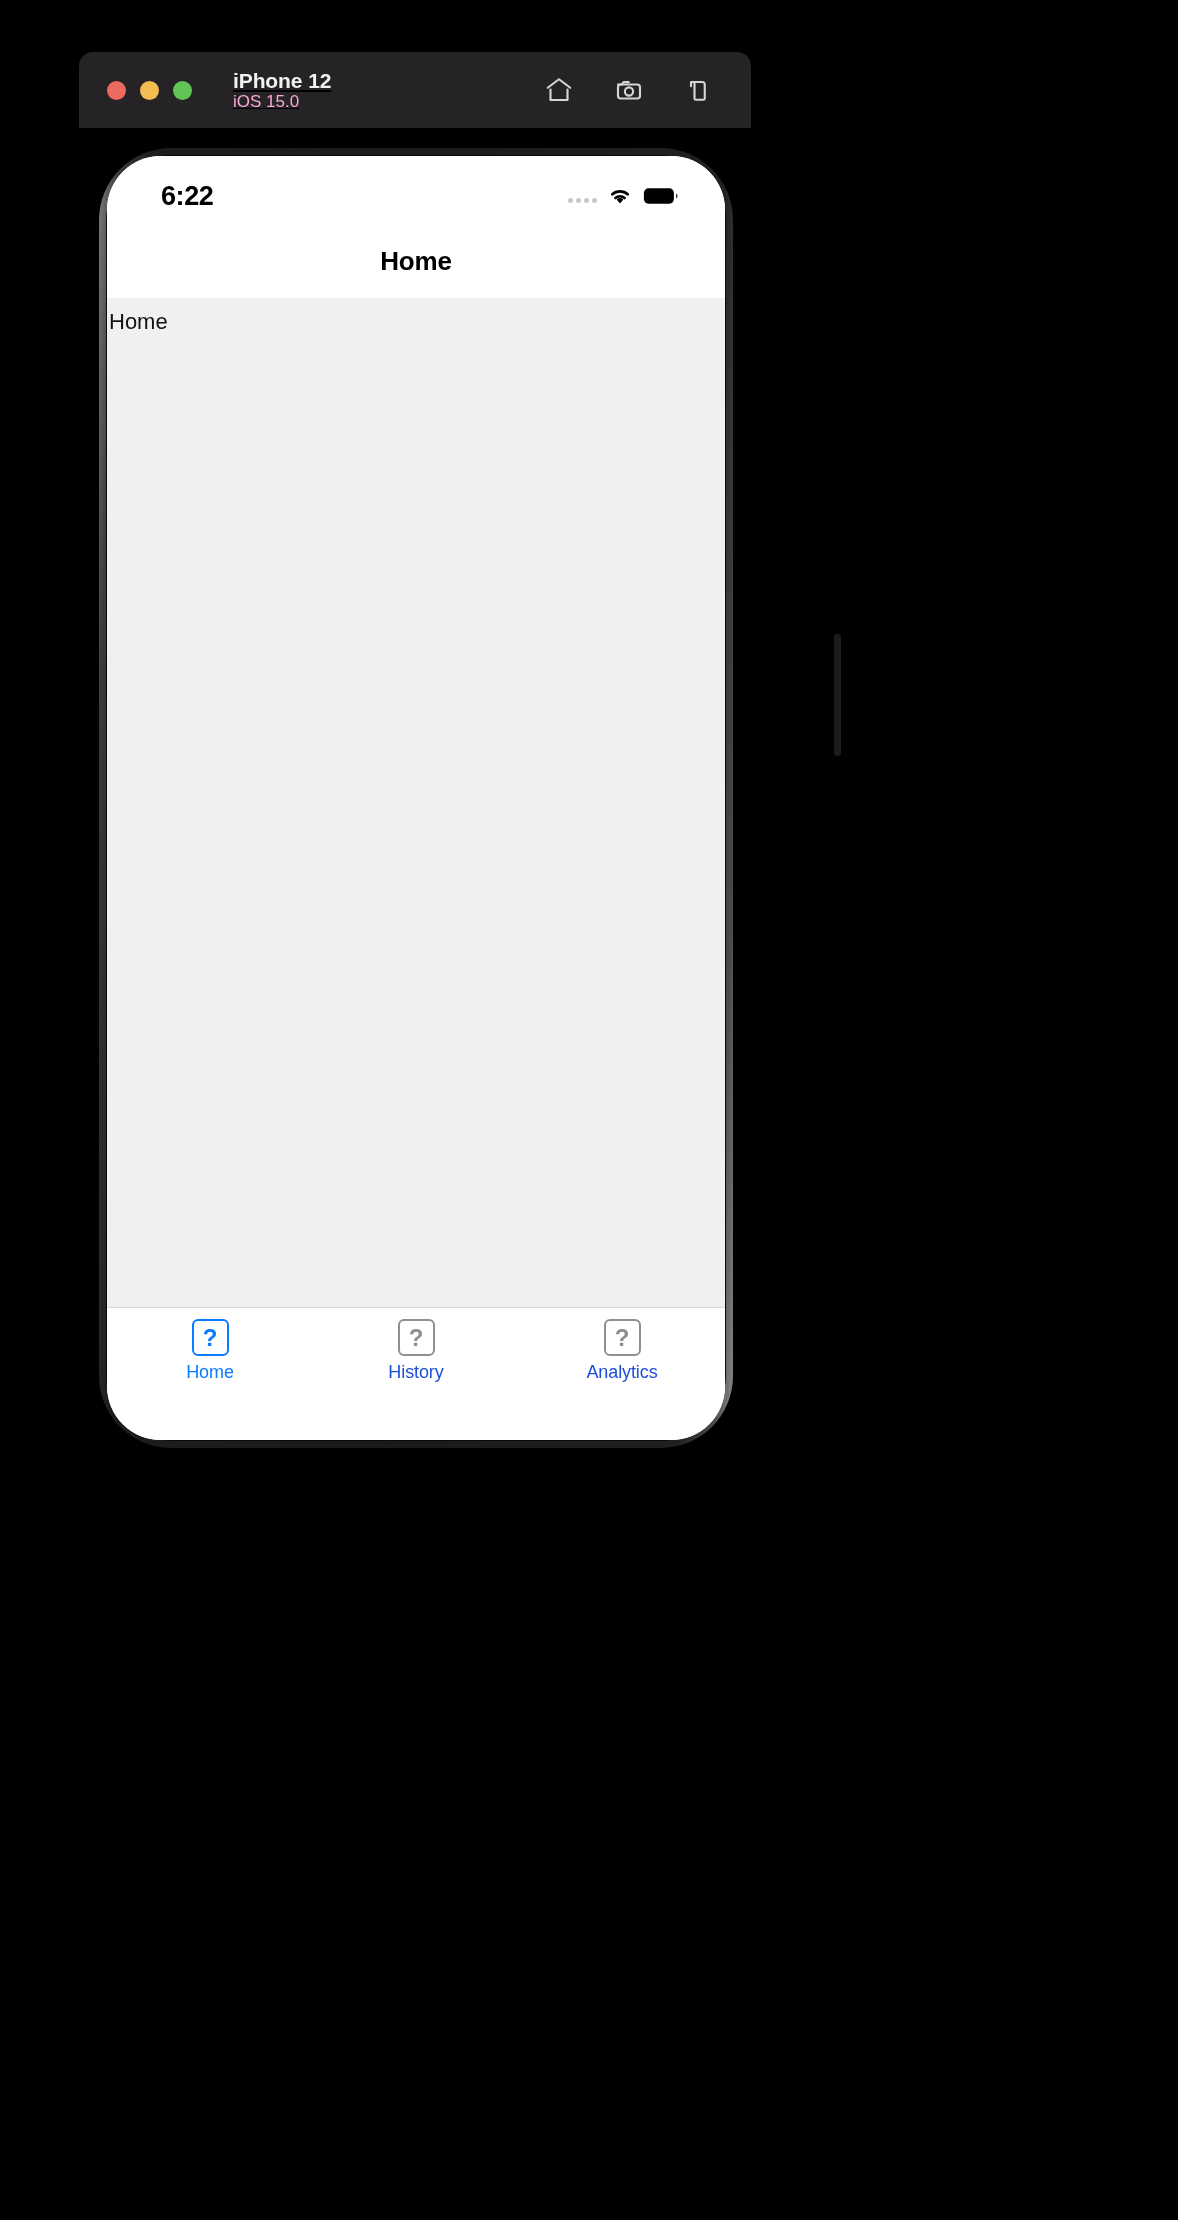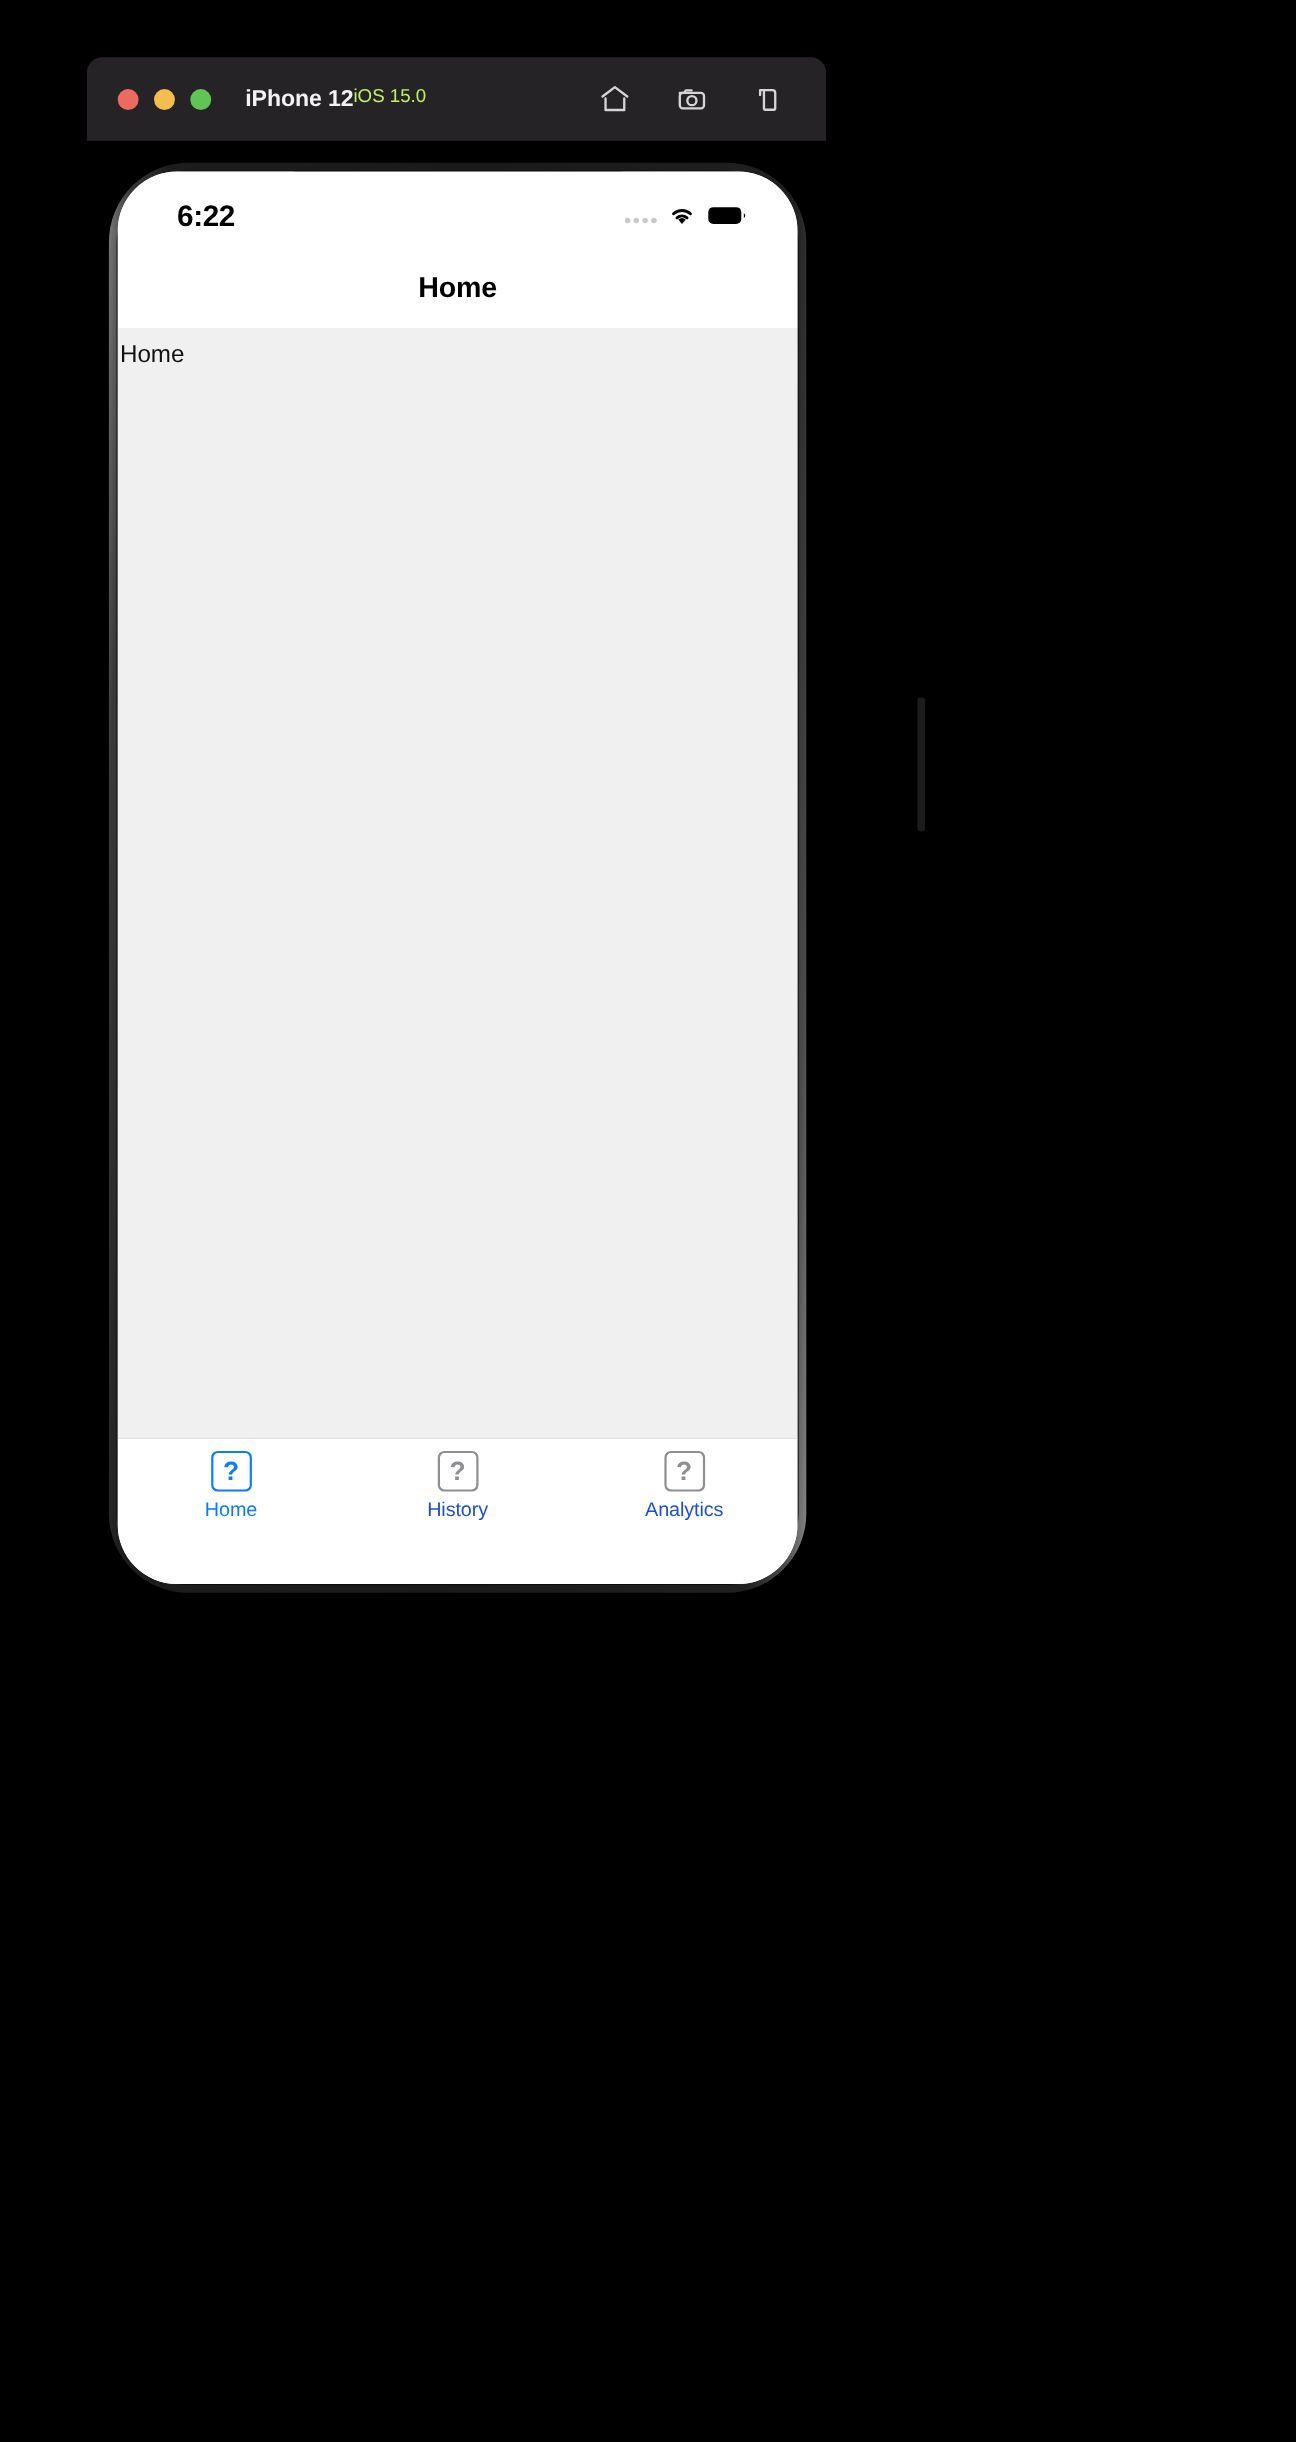--- a/index.html
+++ b/index.html
@@ -25,35 +25,36 @@
     display: flex; align-items: center;
     gap: 14px;
     margin-left: 28px;
   }
   .tl { width: 19px; height: 19px; border-radius: 50%; display: block; }
   .tl.red { background: #ec6a5f; }
   .tl.yellow { background: #f4bd4f; }
   .tl.green { background: #61c555; }
 
   .sim-titleblock {
-    margin-left: 31px;
-    display: flex;
-    flex-direction: row;
+    margin-left: 41px;
+    display: flex;
+    flex-direction: column;
     justify-content: center;
     line-height: 1.12;
+    text-decoration: underline;
   }
   .sim-title {
     color: #f2f2f2;
     font-size: 21px;
     font-weight: bold;
     letter-spacing: -0.1px;
     white-space: nowrap;
   }
   .sim-subtitle {
-    color: #bef264;
+    color: #f9a8d4;
     font-size: 17px;
     font-weight: normal;
     letter-spacing: 0px;
     white-space: nowrap;
   }
 
   .sim-actions {
     margin-left: auto;
     margin-right: 30px;
     display: flex;

